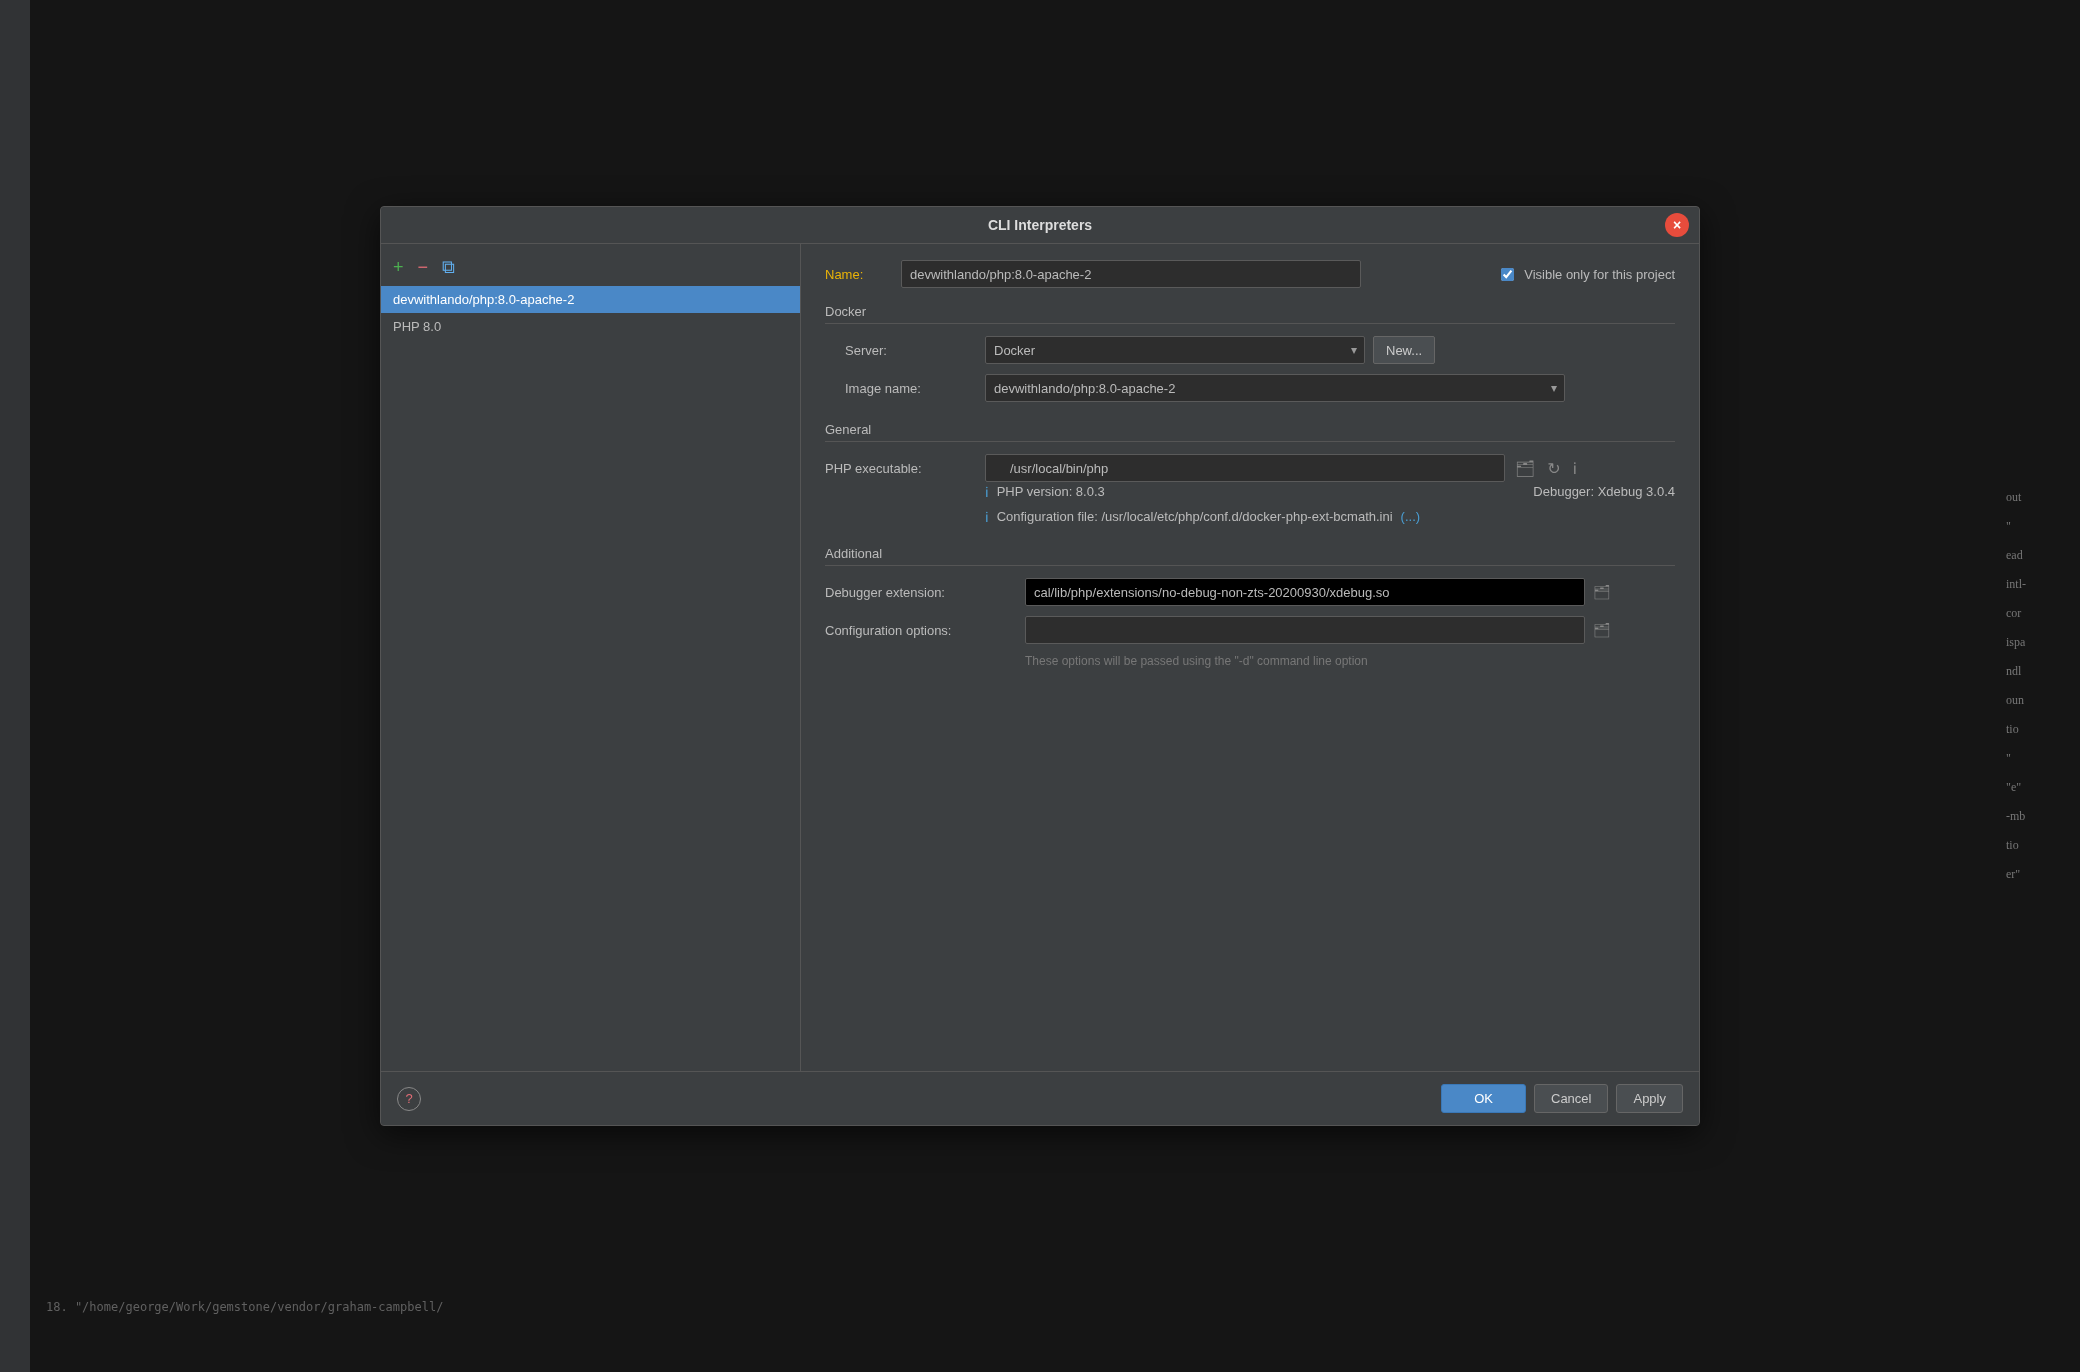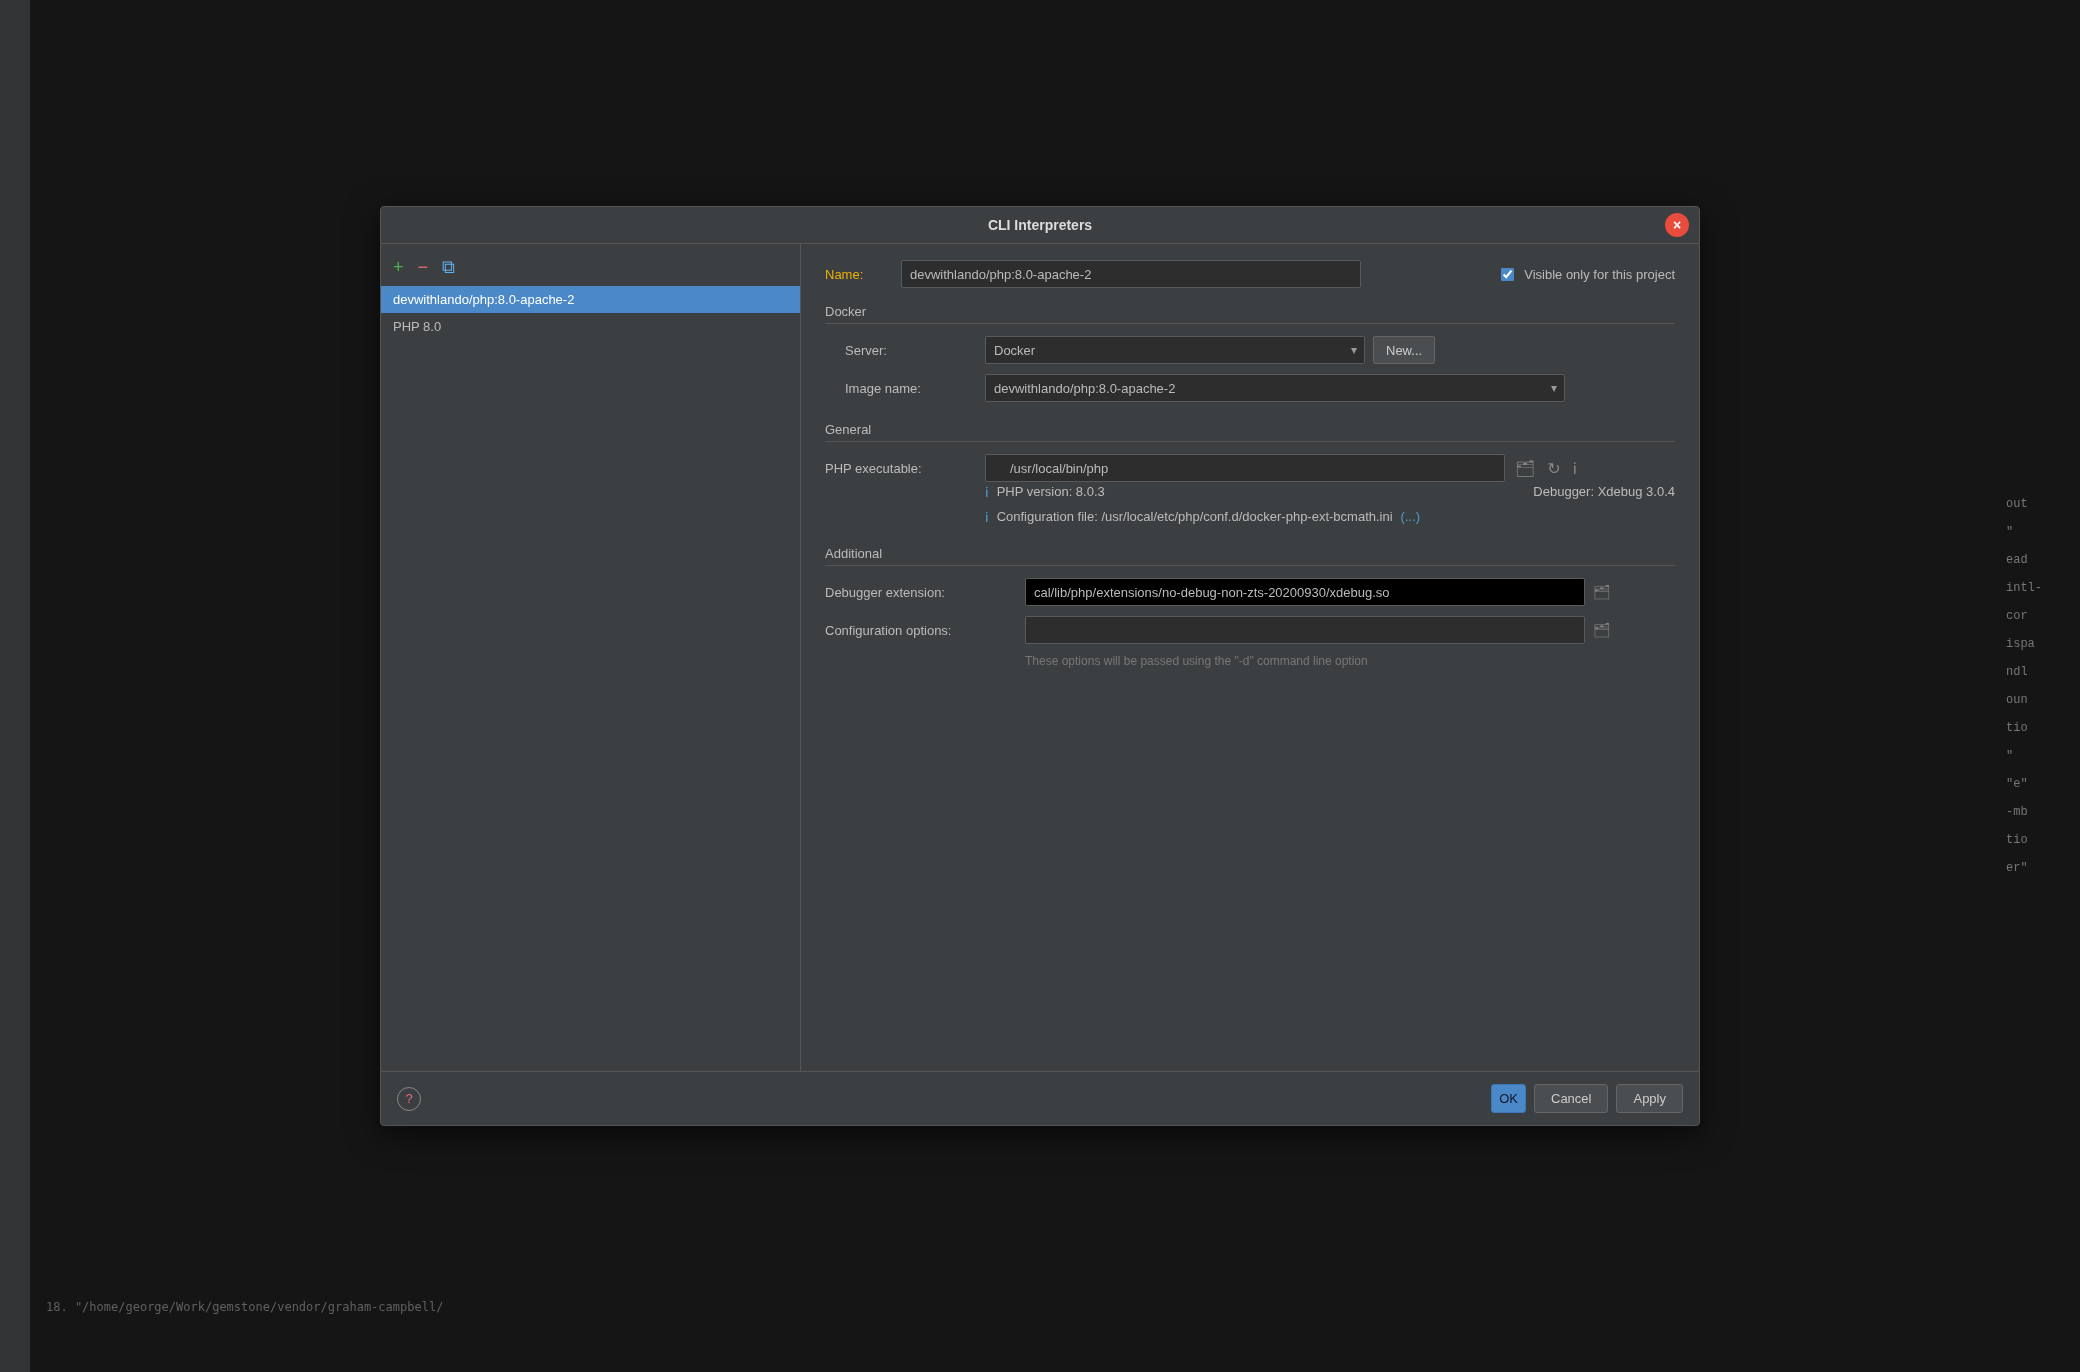--- a/index.html
+++ b/index.html
@@ -435,22 +435,22 @@
     }
 
     .footer-right {
       display: flex;
       gap: 8px;
     }
 
     .btn-ok {
       background: #4a88c7;
       border: 1px solid #3a78b7;
-      color: #0f172a;
-      padding: 6px 7px;
+      color: #ffffff;
+      padding: 6px 32px;
       font-size: 13px;
       border-radius: 3px;
       cursor: pointer;
       font-weight: 500;
     }
 
     .btn-cancel {
       background: #4a4e51;
       border: 1px solid #666;
       color: #cccccc;
@@ -501,21 +501,21 @@
       position: absolute;
       right: 0; top: 0; bottom: 0;
       width: 80px;
       display: flex;
       flex-direction: column;
       justify-content: center;
       padding: 20px 6px;
       gap: 14px;
       color: #777;
       font-size: 12px;
-      font-family: Liberation Mono, monospace;
+      font-family: Liberation Serif, serif;
       z-index: 1;
     }
 
     
     .ide-bottom-code {
       position: absolute;
       bottom: 0; left: 30px; right: 80px;
       height: 80px;
       font-family: monospace;
       font-size: 12px;

